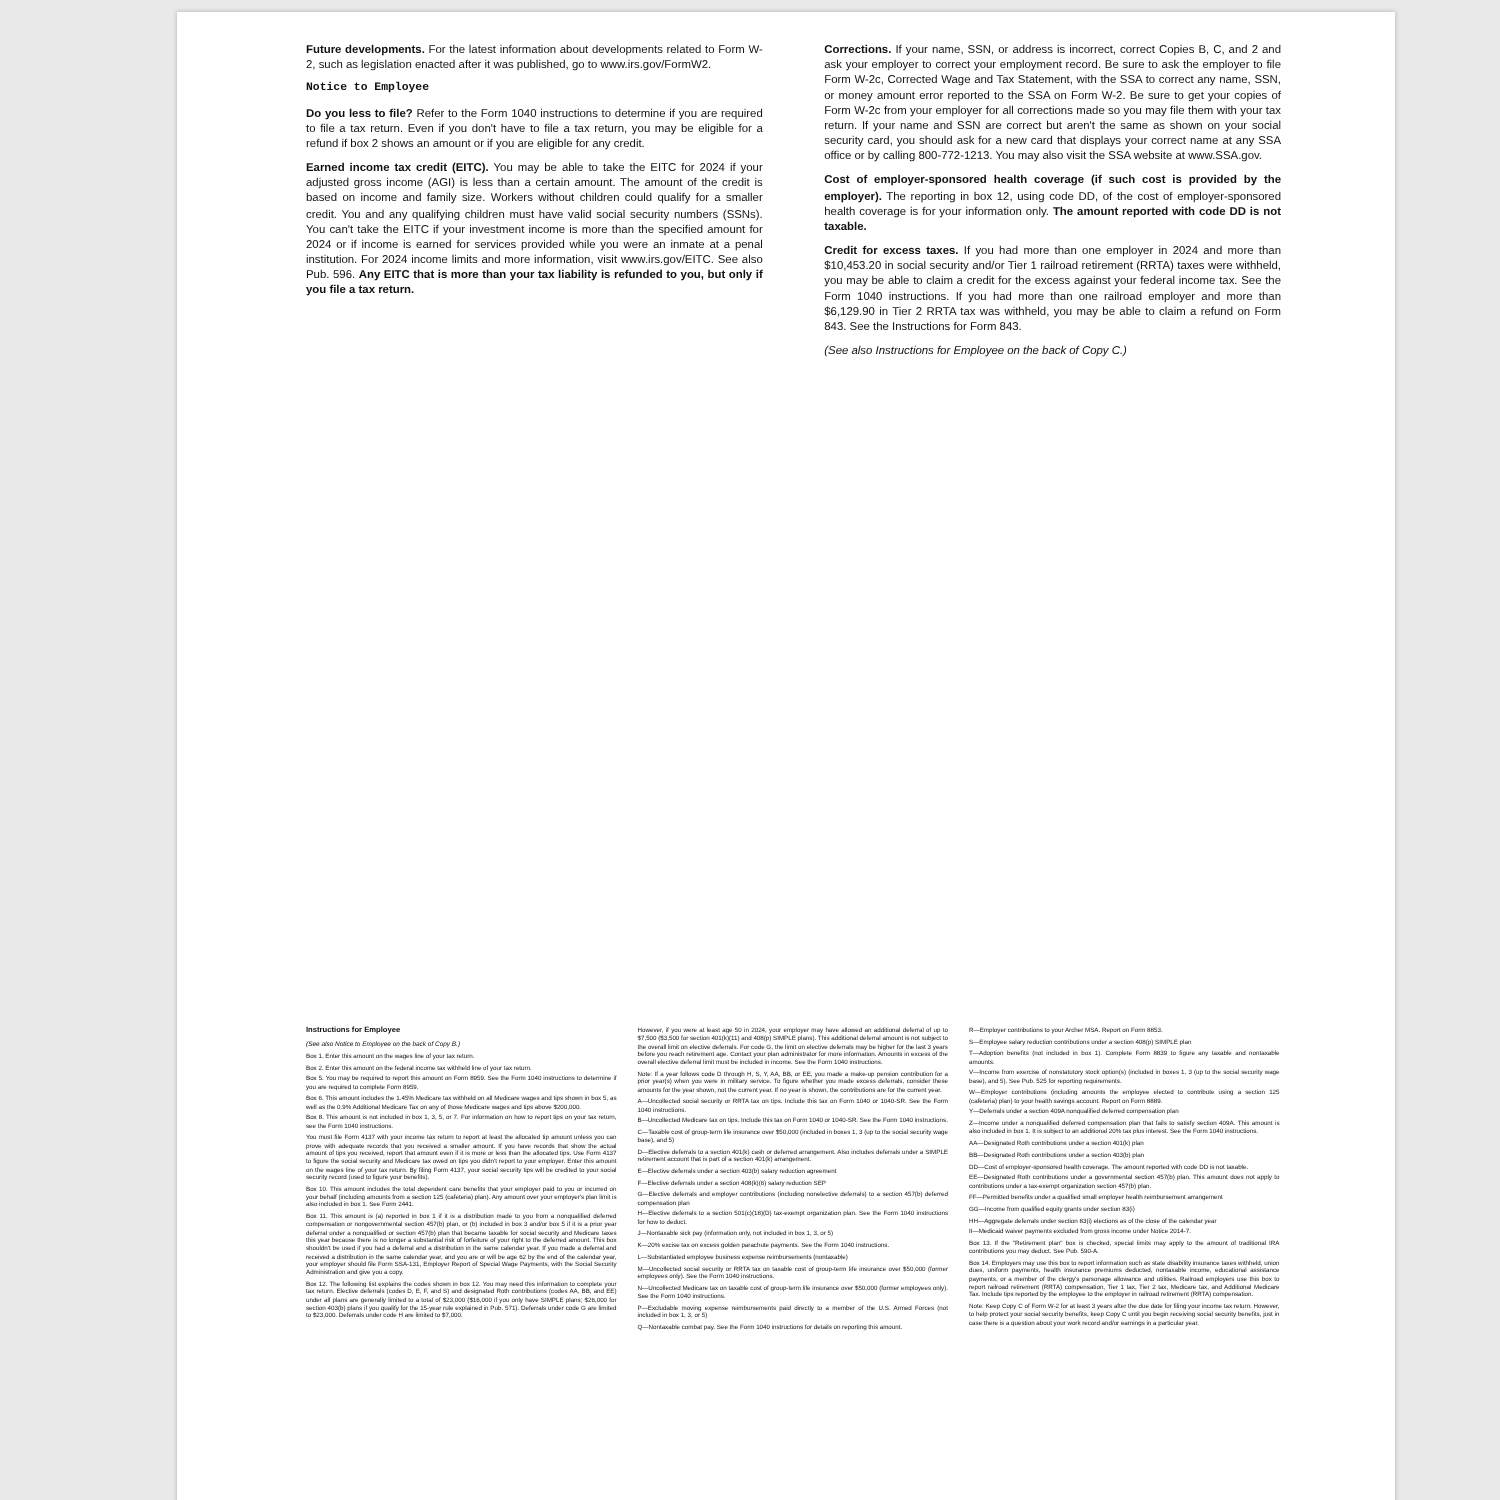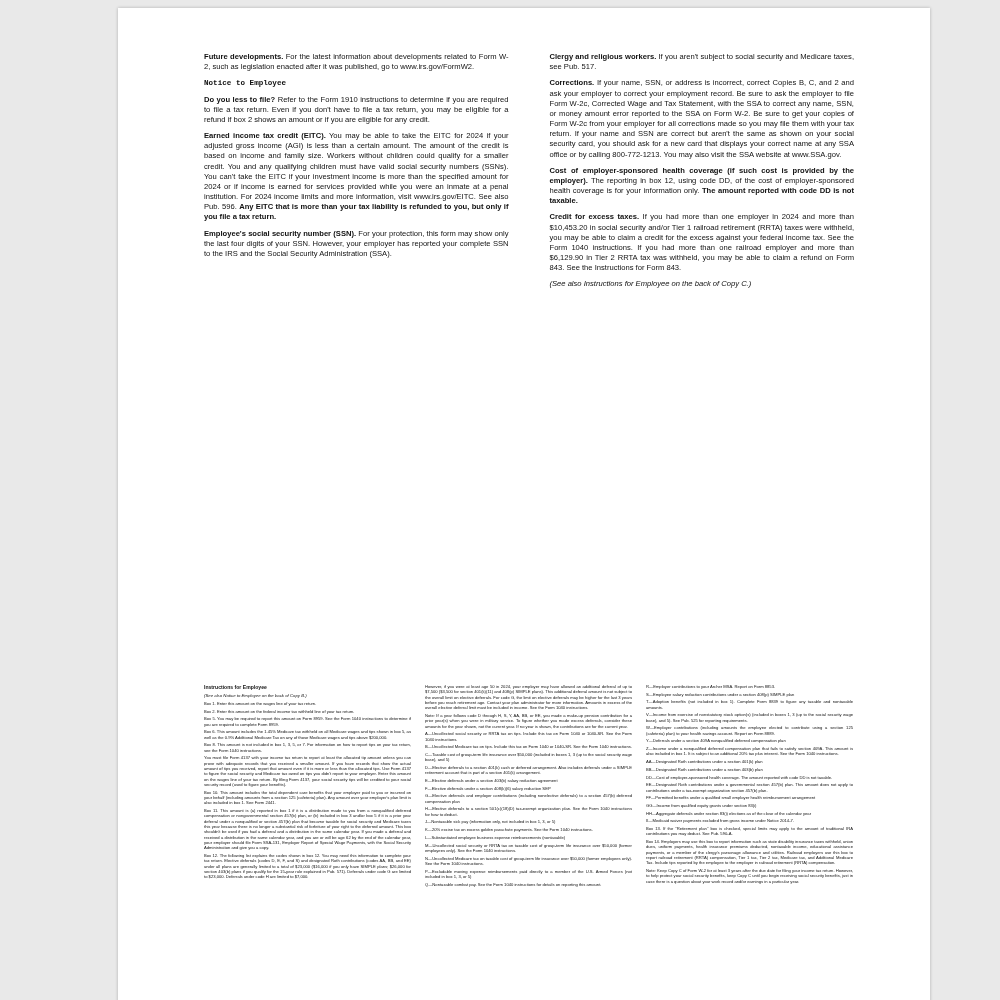--- a/index.html
+++ b/index.html
@@ -18,21 +18,21 @@
     left: 118px;
     top: 8px;
     width: 812px;
     height: 1020px;
     background: #ffffff;
     box-shadow: 0 0 3px rgba(0,0,0,0.25);
   }
   .notice-block {
     position: absolute;
     left: 86px;
-    top: 44px;
+    top: 20px;
     width: 650px;
     display: flex;
     gap: 41px;
   }
   .col {
     width: 313px;
   }
   .col p {
     margin: 0 0 6px 0;
     font-size: 7.6px;
@@ -90,35 +90,29 @@
 <div class="page">
 
   <div class="notice-block">
 
     <div class="col">
       <p>
         <b>Future developments.</b><span> For the latest information about developments related to Form W-2, such as legislation enacted after it was published, go to www.irs.gov/FormW2.</span>
       </p>
       <p class="hd">Notice to Employee</p>
       <p>
-        <b>Do you less to file?</b><span> Refer to the Form 1910 instructions to determine if you are required to file a tax return. Even if you don't have to file a tax return, you may be eligible for a refund if box 2 shows an amount or if you are eligible for any credit.</span>
+        <b>Do you less to file?</b><span> Refer to the Form 1040 instructions to determine if you are required to file a tax return. Even if you don't have to file a tax return, you may be eligible for a refund if box 2 shows an amount or if you are eligible for any credit.</span>
       </p>
       <p>
         <b>Earned income tax credit (EITC).</b><span> You may be able to take the EITC for 2024 if your adjusted gross income (AGI) is less than a certain amount. The amount of the credit is based on income and family size. Workers without children could qualify for a smaller credit. You and any qualifying children must have valid social security numbers (SSNs). You can't take the EITC if your investment income is more than the specified amount for 2024 or if income is earned for services provided while you were an inmate at a penal institution. For 2024 income limits and more information, visit www.irs.gov/EITC. See also Pub. 596.</span>
         <b>Any EITC that is more than your tax liability is refunded to you, but only if you file a tax return.</b>
       </p>
-      <p>
-        <b>Employee's social security number (SSN).</b><span> For your protection, this form may show only the last four digits of your SSN. However, your employer has reported your complete SSN to the IRS and the Social Security Administration (SSA).</span>
-      </p>
     </div>
 
     <div class="col">
-      <p>
-        <b>Clergy and religious workers.</b><span> If you aren't subject to social security and Medicare taxes, see Pub. 517.</span>
-      </p>
       <p>
         <b>Corrections.</b><span> If your name, SSN, or address is incorrect, correct Copies B, C, and 2 and ask your employer to correct your employment record. Be sure to ask the employer to file Form W-2c, Corrected Wage and Tax Statement, with the SSA to correct any name, SSN, or money amount error reported to the SSA on Form W-2. Be sure to get your copies of Form W-2c from your employer for all corrections made so you may file them with your tax return. If your name and SSN are correct but aren't the same as shown on your social security card, you should ask for a new card that displays your correct name at any SSA office or by calling 800-772-1213. You may also visit the SSA website at www.SSA.gov.</span>
       </p>
       <p>
         <b>Cost of employer-sponsored health coverage (if such cost is provided by the employer).</b><span> The reporting in box 12, using code DD, of the cost of employer-sponsored health coverage is for your information only. </span><b>The amount reported with code DD is not taxable.</b>
       </p>
       <p>
         <b>Credit for excess taxes.</b><span> If you had more than one employer in 2024 and more than $10,453.20 in social security and/or Tier 1 railroad retirement (RRTA) taxes were withheld, you may be able to claim a credit for the excess against your federal income tax. See the Form 1040 instructions. If you had more than one railroad employer and more than $6,129.90 in Tier 2 RRTA tax was withheld, you may be able to claim a refund on Form 843. See the Instructions for Form 843.</span>
       </p>
       <p class="center-note">

